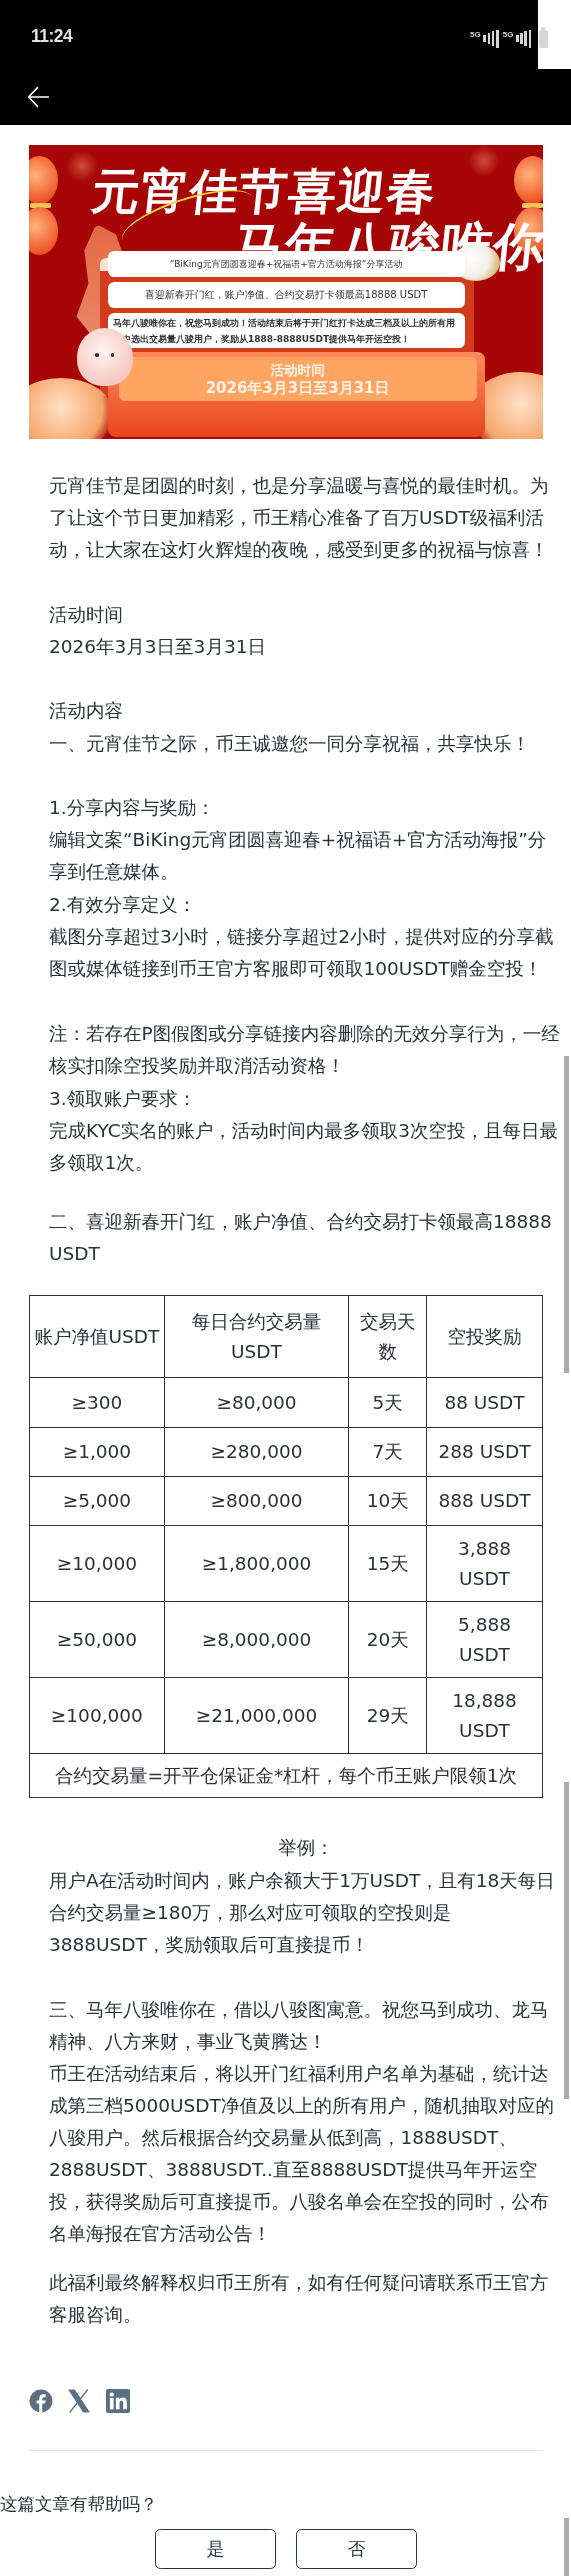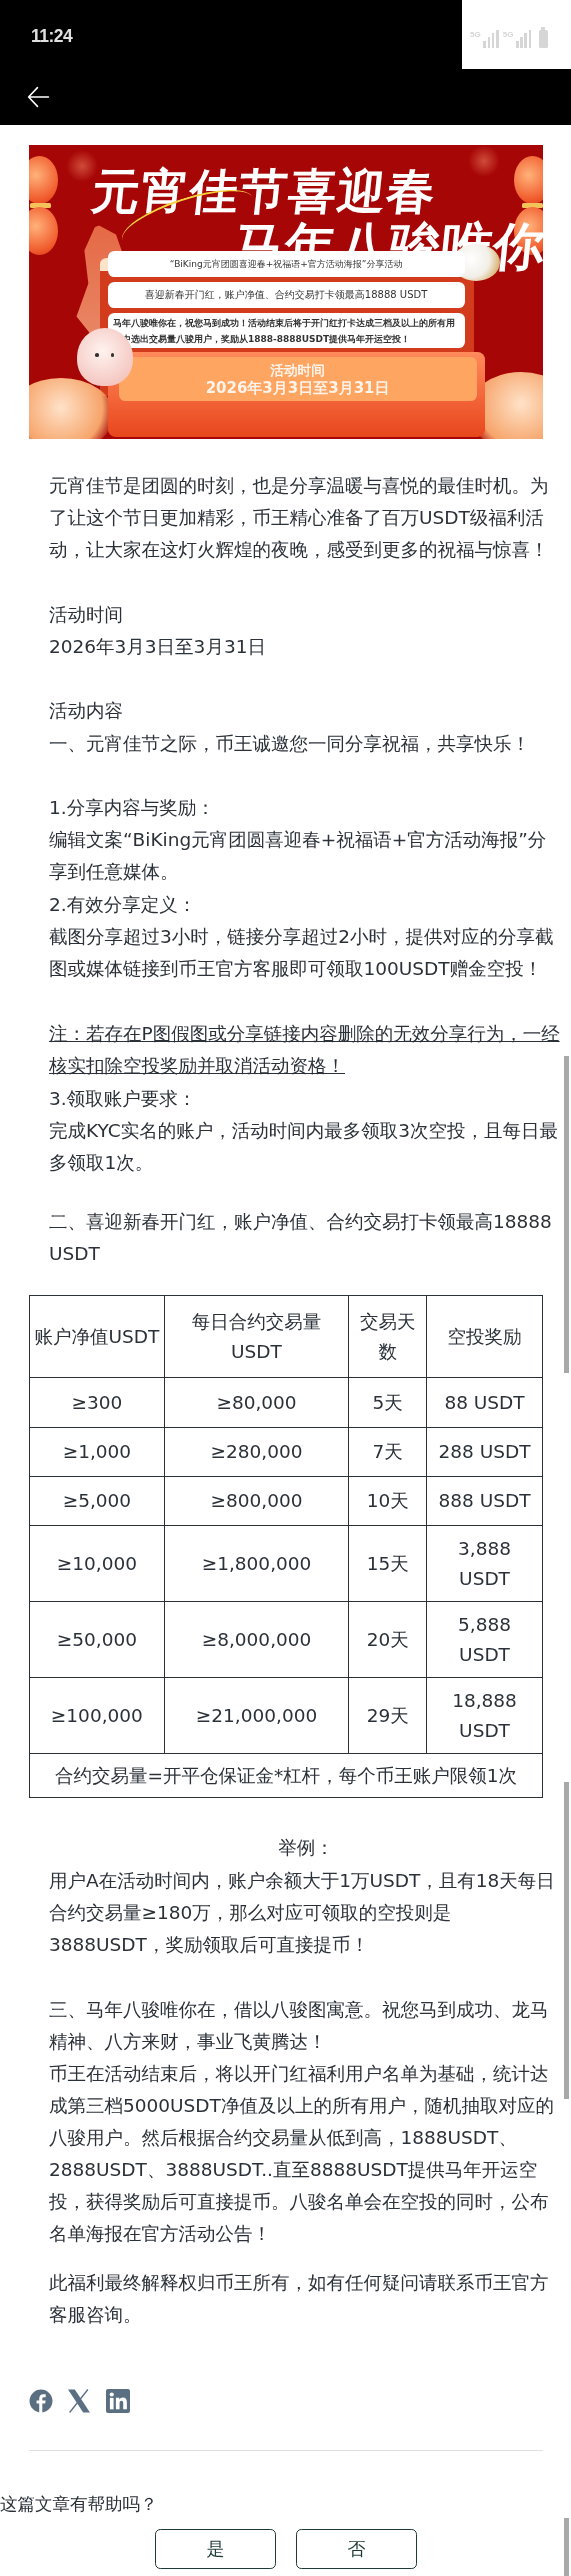--- a/index.html
+++ b/index.html
@@ -1,22 +1,22 @@
 <!DOCTYPE html>
 <html style="font-size:8.5px"><head>
 <meta charset="utf-8">
 <style>
   * { box-sizing: border-box; margin: 0; padding: 0; }
   html, body { width: 571px; background: #ffffff; }
   body { position: relative; height: 2576px; overflow: hidden; font-family: "DejaVu Sans", "Liberation Sans", sans-serif; color: #2b3139; }
 
-  .statusbar { position: absolute; left: 0; top: 0; width: 462px; height: 69px; background: #000; }
+  .statusbar { position: absolute; left: 0; top: 0; width: 538px; height: 69px; background: #000; }
   .status-time { position: absolute; left: 31px; top: 26.4px; font-size: 17.5px; color: #e0e0e0; font-family: "Liberation Sans", sans-serif; font-weight: bold; letter-spacing: -0.5px; }
   .status-icons { position: absolute; left: 470px; top: 27.5px; height: 20px; display: flex; align-items: flex-end; gap: 4.2px; color: #d6d6d6; }
-  .sig { display: flex; align-items: flex-end; gap: 1.6px; }
+  .sig { display: flex; align-items: center; gap: 1.6px; }
   .sig .lbl { font-size: 8px; font-weight: bold; font-family: "Liberation Sans", sans-serif; align-self: flex-start; margin-right: 1.1px; }
   .sig .bar { width: 2.6px; background: #d6d6d6; }
   .battery { width: 9.5px; height: 18px; background: #d6d6d6; border-radius: 1.6px; position: relative; margin-left: 3.2px; }
   .battery::before { content: ""; position: absolute; left: 2.6px; top: -2.1px; width: 4.2px; height: 2.6px; background: #d6d6d6; border-radius: 0.5px; }
 
   .appbar { position: absolute; left: 0; top: 69px; width: 571px; height: 56px; background: #000; }
   .back-btn { position: absolute; left: 21px; top: 11.6px; width: 33px; height: 33px; display: flex; align-items: center; justify-content: center; cursor: pointer; }
 
   .banner { position: absolute; left: 28.6px; top: 145px; width: 514px; height: 294px; background: #a70606; overflow: hidden; }
   .lantern { position: absolute; width: 37px; height: 48px; border-radius: 50%; background: radial-gradient(circle at 40% 40%, #ffb27a, #f0582a 70%, #c8321a); }
@@ -125,21 +125,21 @@
 <div class="content">
   <div class="p" style="top:470px;">元宵佳节是团圆的时刻，也是分享温暖与喜悦的最佳时机。为了让这个节日更加精彩，币王精心准备了百万USDT级福利活动，让大家在这灯火辉煌的夜晚，感受到更多的祝福与惊喜！</div>
   <div class="p" style="top:599px;">活动时间</div>
   <div class="p" style="top:631px;">2026年3月3日至3月31日</div>
   <div class="p" style="top:695px;">活动内容</div>
   <div class="p" style="top:728px;">一、元宵佳节之际，币王诚邀您一同分享祝福，共享快乐！</div>
   <div class="p" style="top:792px;">1.分享内容与奖励：</div>
   <div class="p" style="top:824px;">编辑文案“BiKing元宵团圆喜迎春+祝福语+官方活动海报”分享到任意媒体。</div>
   <div class="p" style="top:889px;">2.有效分享定义：</div>
   <div class="p" style="top:921px;">截图分享超过3小时，链接分享超过2小时，提供对应的分享截图或媒体链接到币王官方客服即可领取100USDT赠金空投！</div>
-  <div class="p" style="top:1018px;text-decoration:underline;">注：若存在P图假图或分享链接内容删除的无效分享行为，一经核实扣除空投奖励并取消活动资格！</div>
+  <div class="p" style="top:1018px;">注：若存在P图假图或分享链接内容删除的无效分享行为，一经核实扣除空投奖励并取消活动资格！</div>
   <div class="p" style="top:1083px;">3.领取账户要求：</div>
   <div class="p" style="top:1115px;">完成KYC实名的账户，活动时间内最多领取3次空投，且每日最多领取1次。</div>
   <div class="p" style="top:1206px;">二、喜迎新春开门红，账户净值、合约交易打卡领最高18888 USDT</div>
 
   <div class="p" style="top:1832px;text-align:center;">举例：</div>
   <div class="p" style="top:1865px;">用户A在活动时间内，账户余额大于1万USDT，且有18天每日合约交易量≥180万，那么对应可领取的空投则是3888USDT，奖励领取后可直接提币！</div>
   <div class="p" style="top:1994px;">三、马年八骏唯你在，借以八骏图寓意。祝您马到成功、龙马精神、八方来财，事业飞黄腾达！</div>
   <div class="p" style="top:2058px;">币王在活动结束后，将以开门红福利用户名单为基础，统计达成第三档5000USDT净值及以上的所有用户，随机抽取对应的八骏用户。然后根据合约交易量从低到高，1888USDT、2888USDT、3888USDT..直至8888USDT提供马年开运空投，获得奖励后可直接提币。八骏名单会在空投的同时，公布名单海报在官方活动公告！</div>
   <div class="p" style="top:2267px;">此福利最终解释权归币王所有，如有任何疑问请联系币王官方客服咨询。</div>
 </div>

